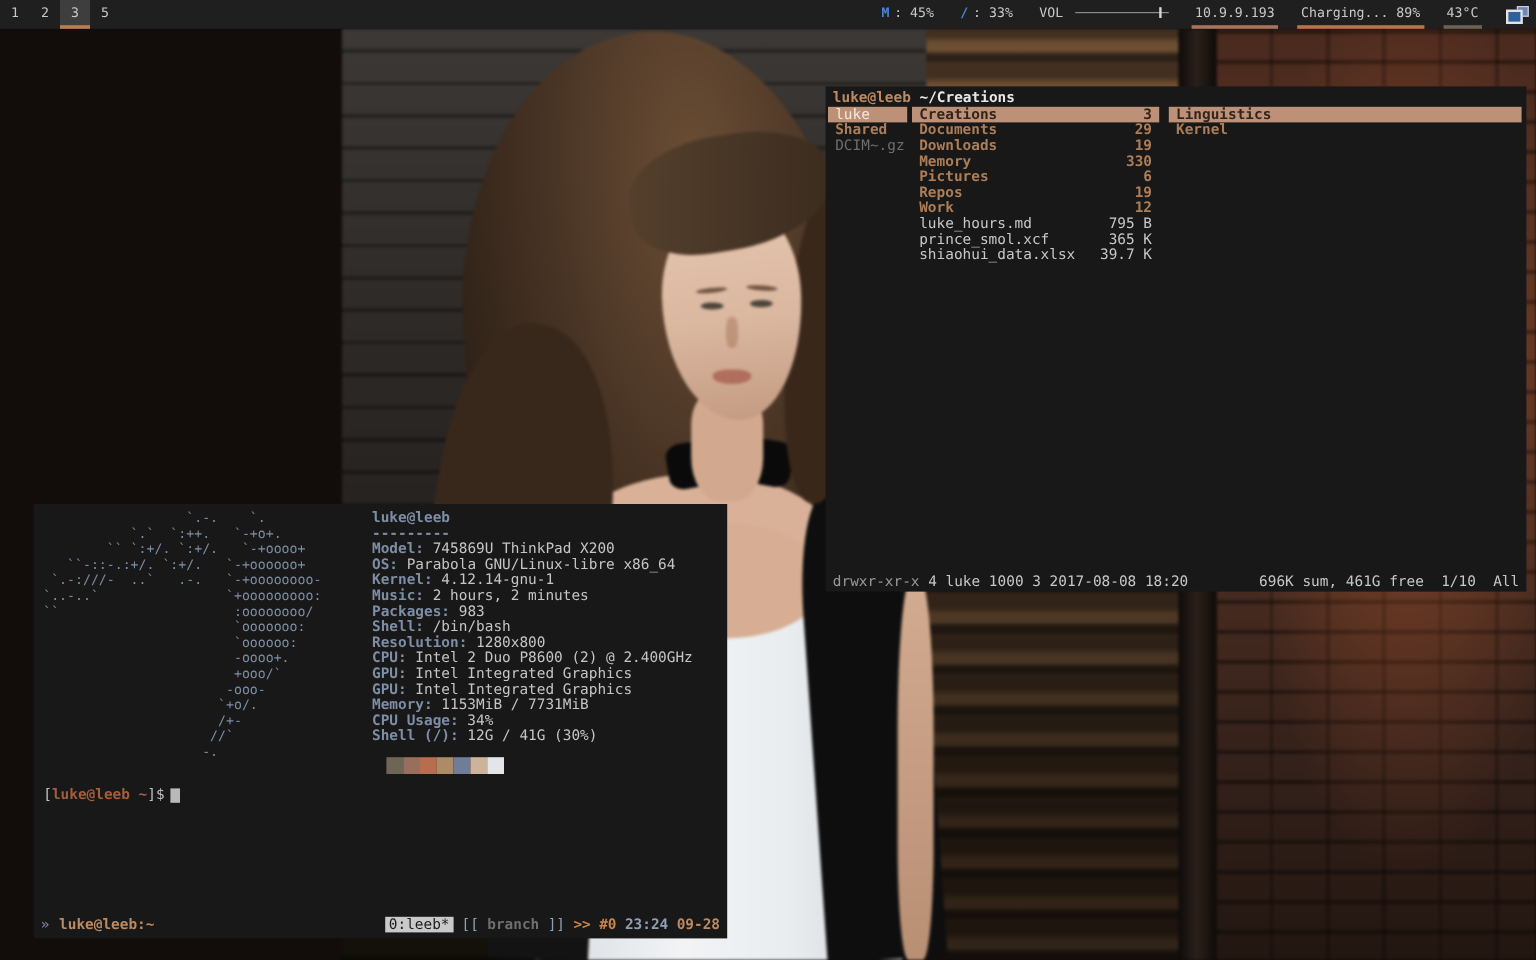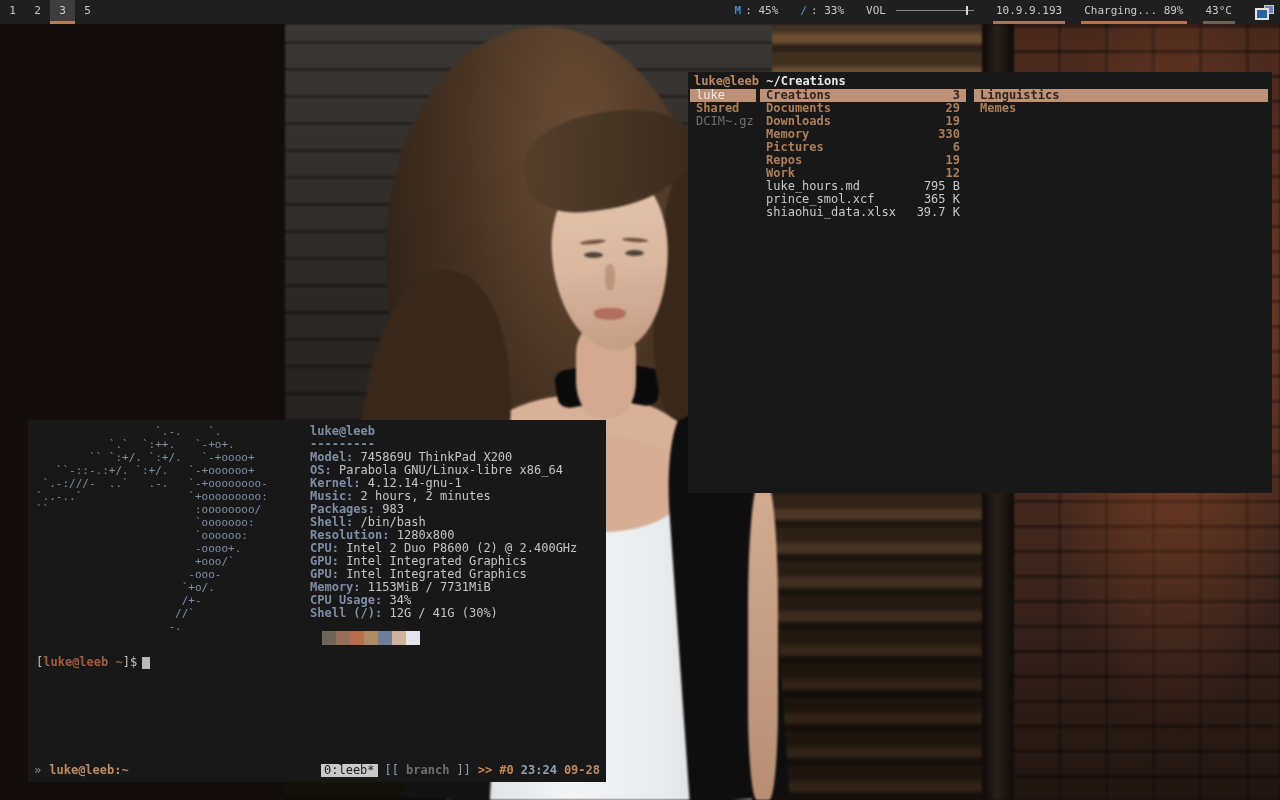--- a/index.html
+++ b/index.html
@@ -256,24 +256,28 @@
           <span>shiaohui_data.xlsx</span>
           <span>39.7 K</span>
         </div>
     </div>
 
     <div class="col col-prev">
       <div class="row dir sel">
           <span>Linguistics</span>
         </div>
       <div class="row dir">
-          <span>Memes</span>
-        </div>
-    </div>
-
+          <span>Kernel</span>
+        </div>
+    </div>
+
+    <div class="rstatus">
+      <span><span class="perm">drwxr-xr-x</span><span> </span><span>4 luke 1000 3 2017-08-08 18:20</span></span>
+      <span>696K sum, 461G free  1/10  All</span>
+    </div>
   </div>
 
   <div class="win term">
     <div class="nf">
       <pre>                  `.-.    `.
            `.`  `:++.   `-+o+.
         `` `:+/. `:+/.   `-+oooo+
    ``-::-.:+/. `:+/.   `-+oooooo+
  `.-:///-  ..`   .-.   `-+oooooooo-
 `..-..`                `+ooooooooo:

